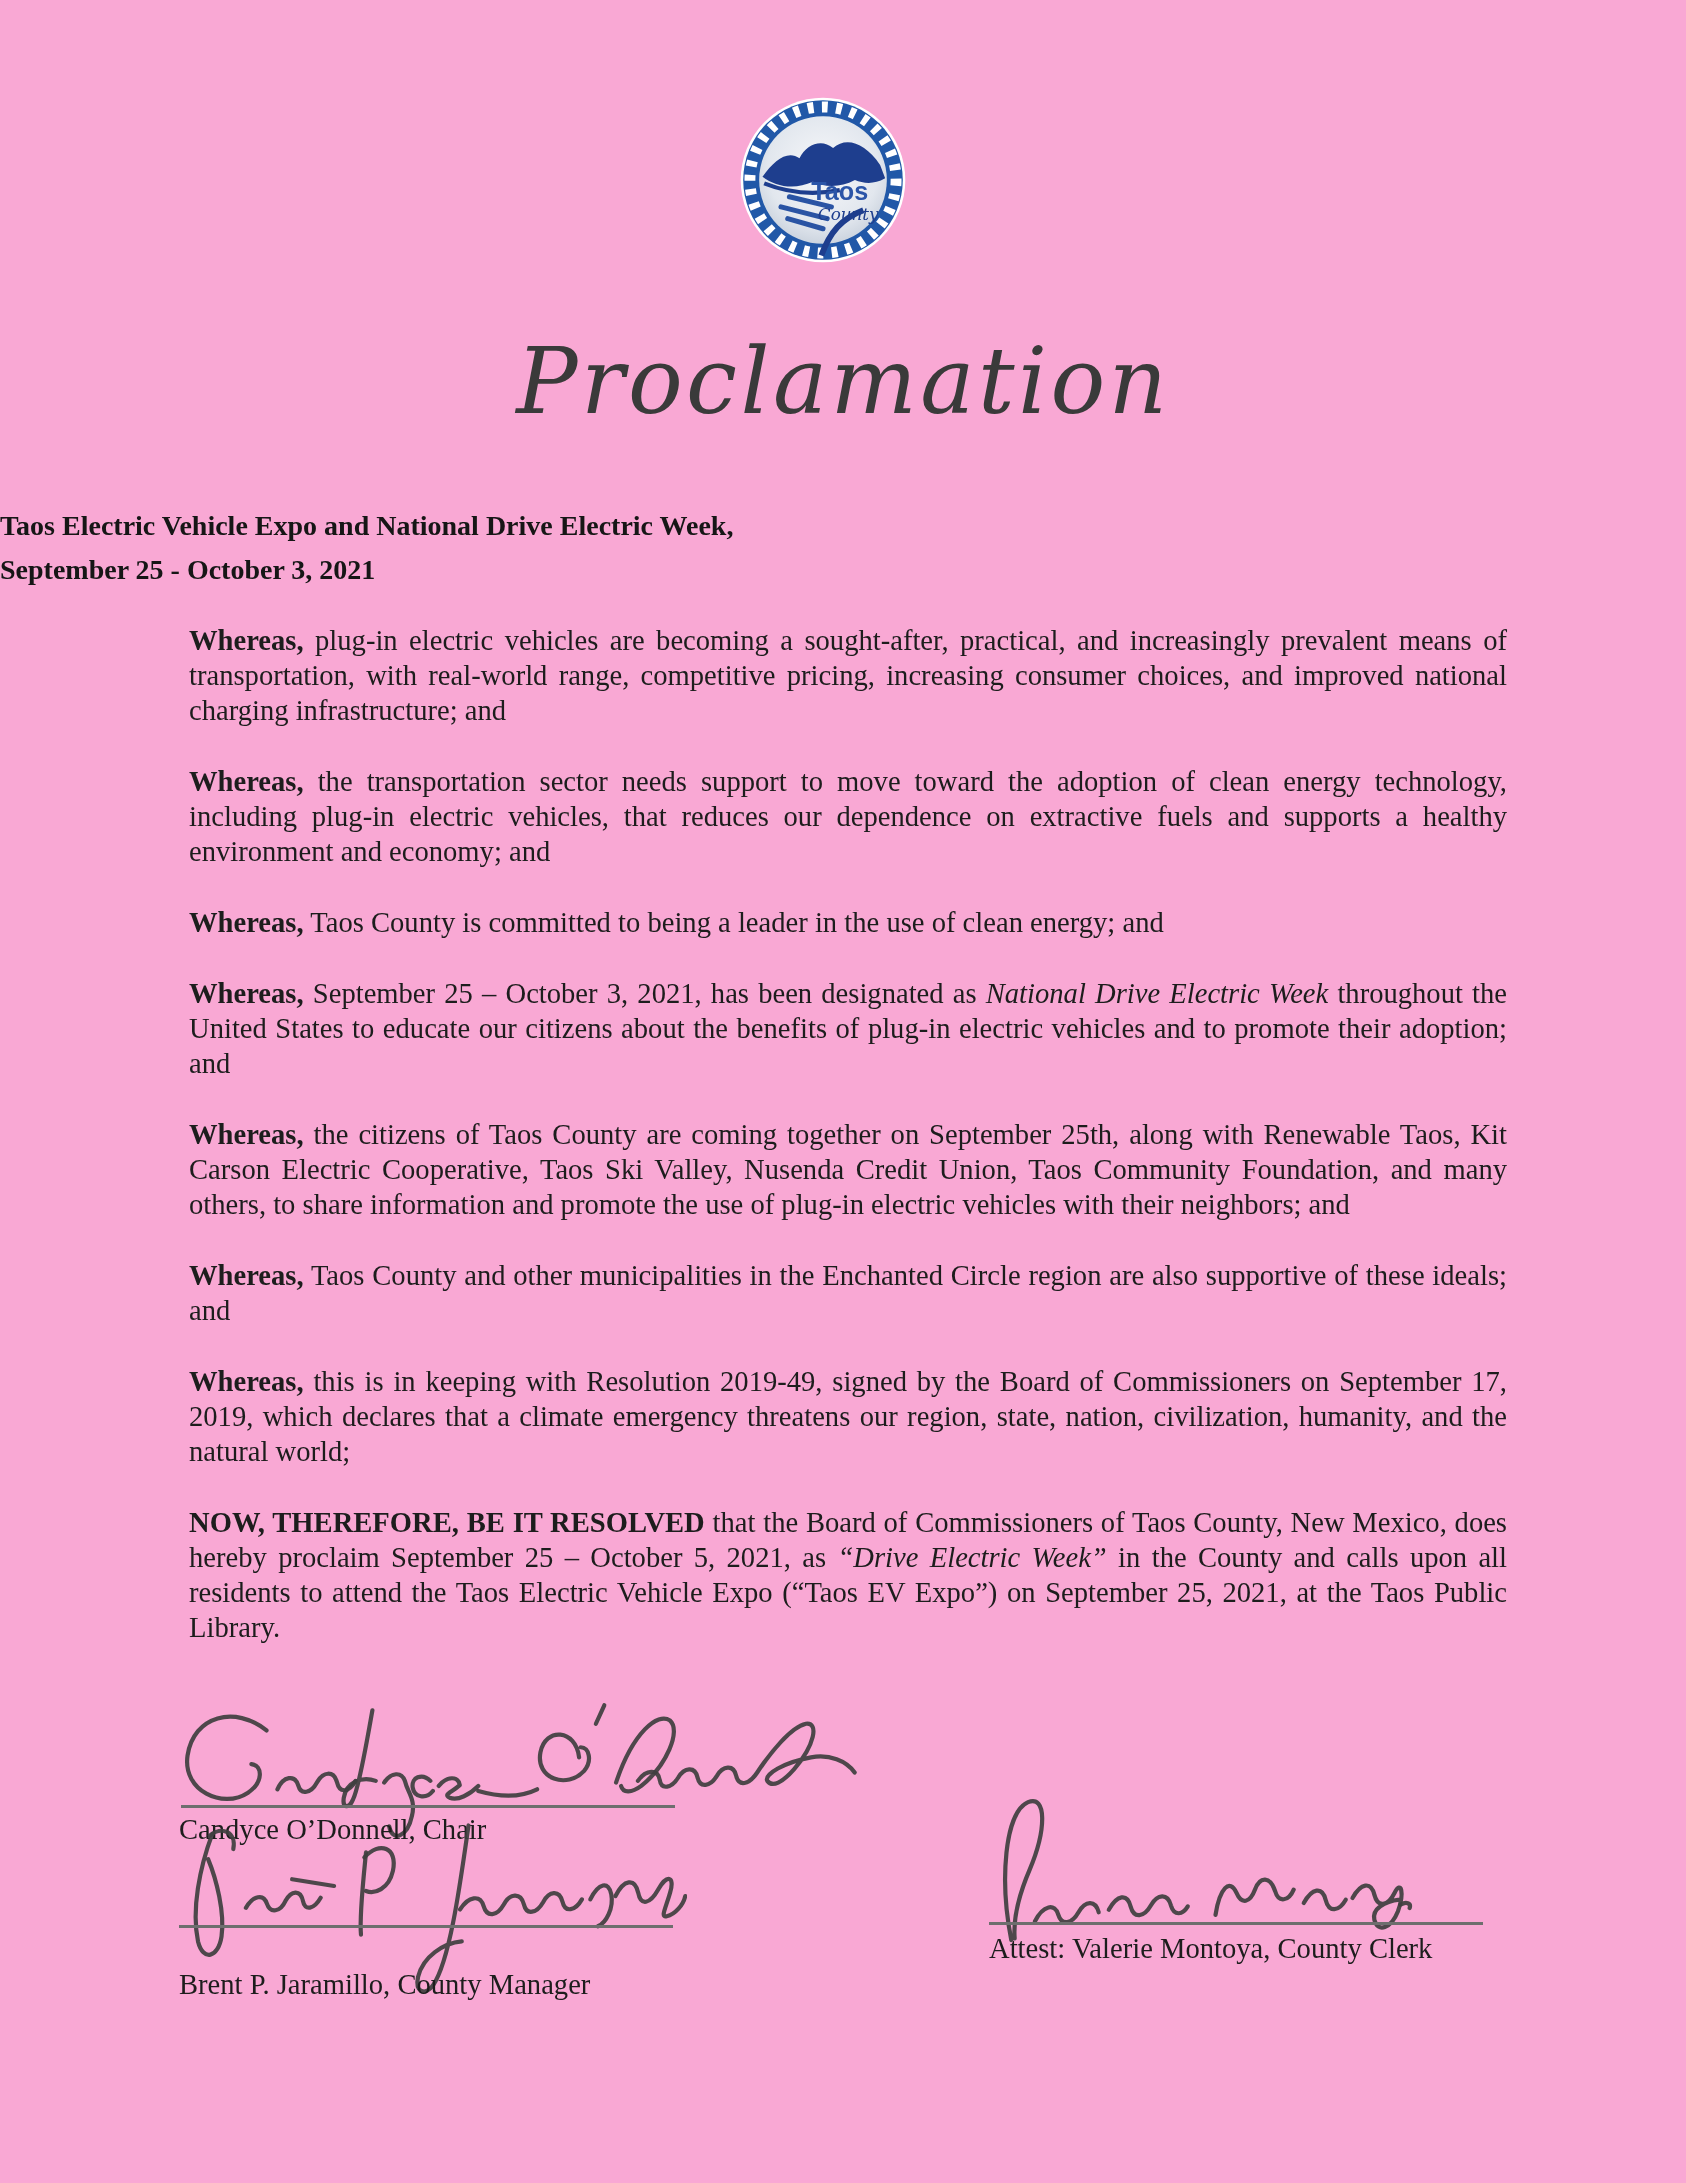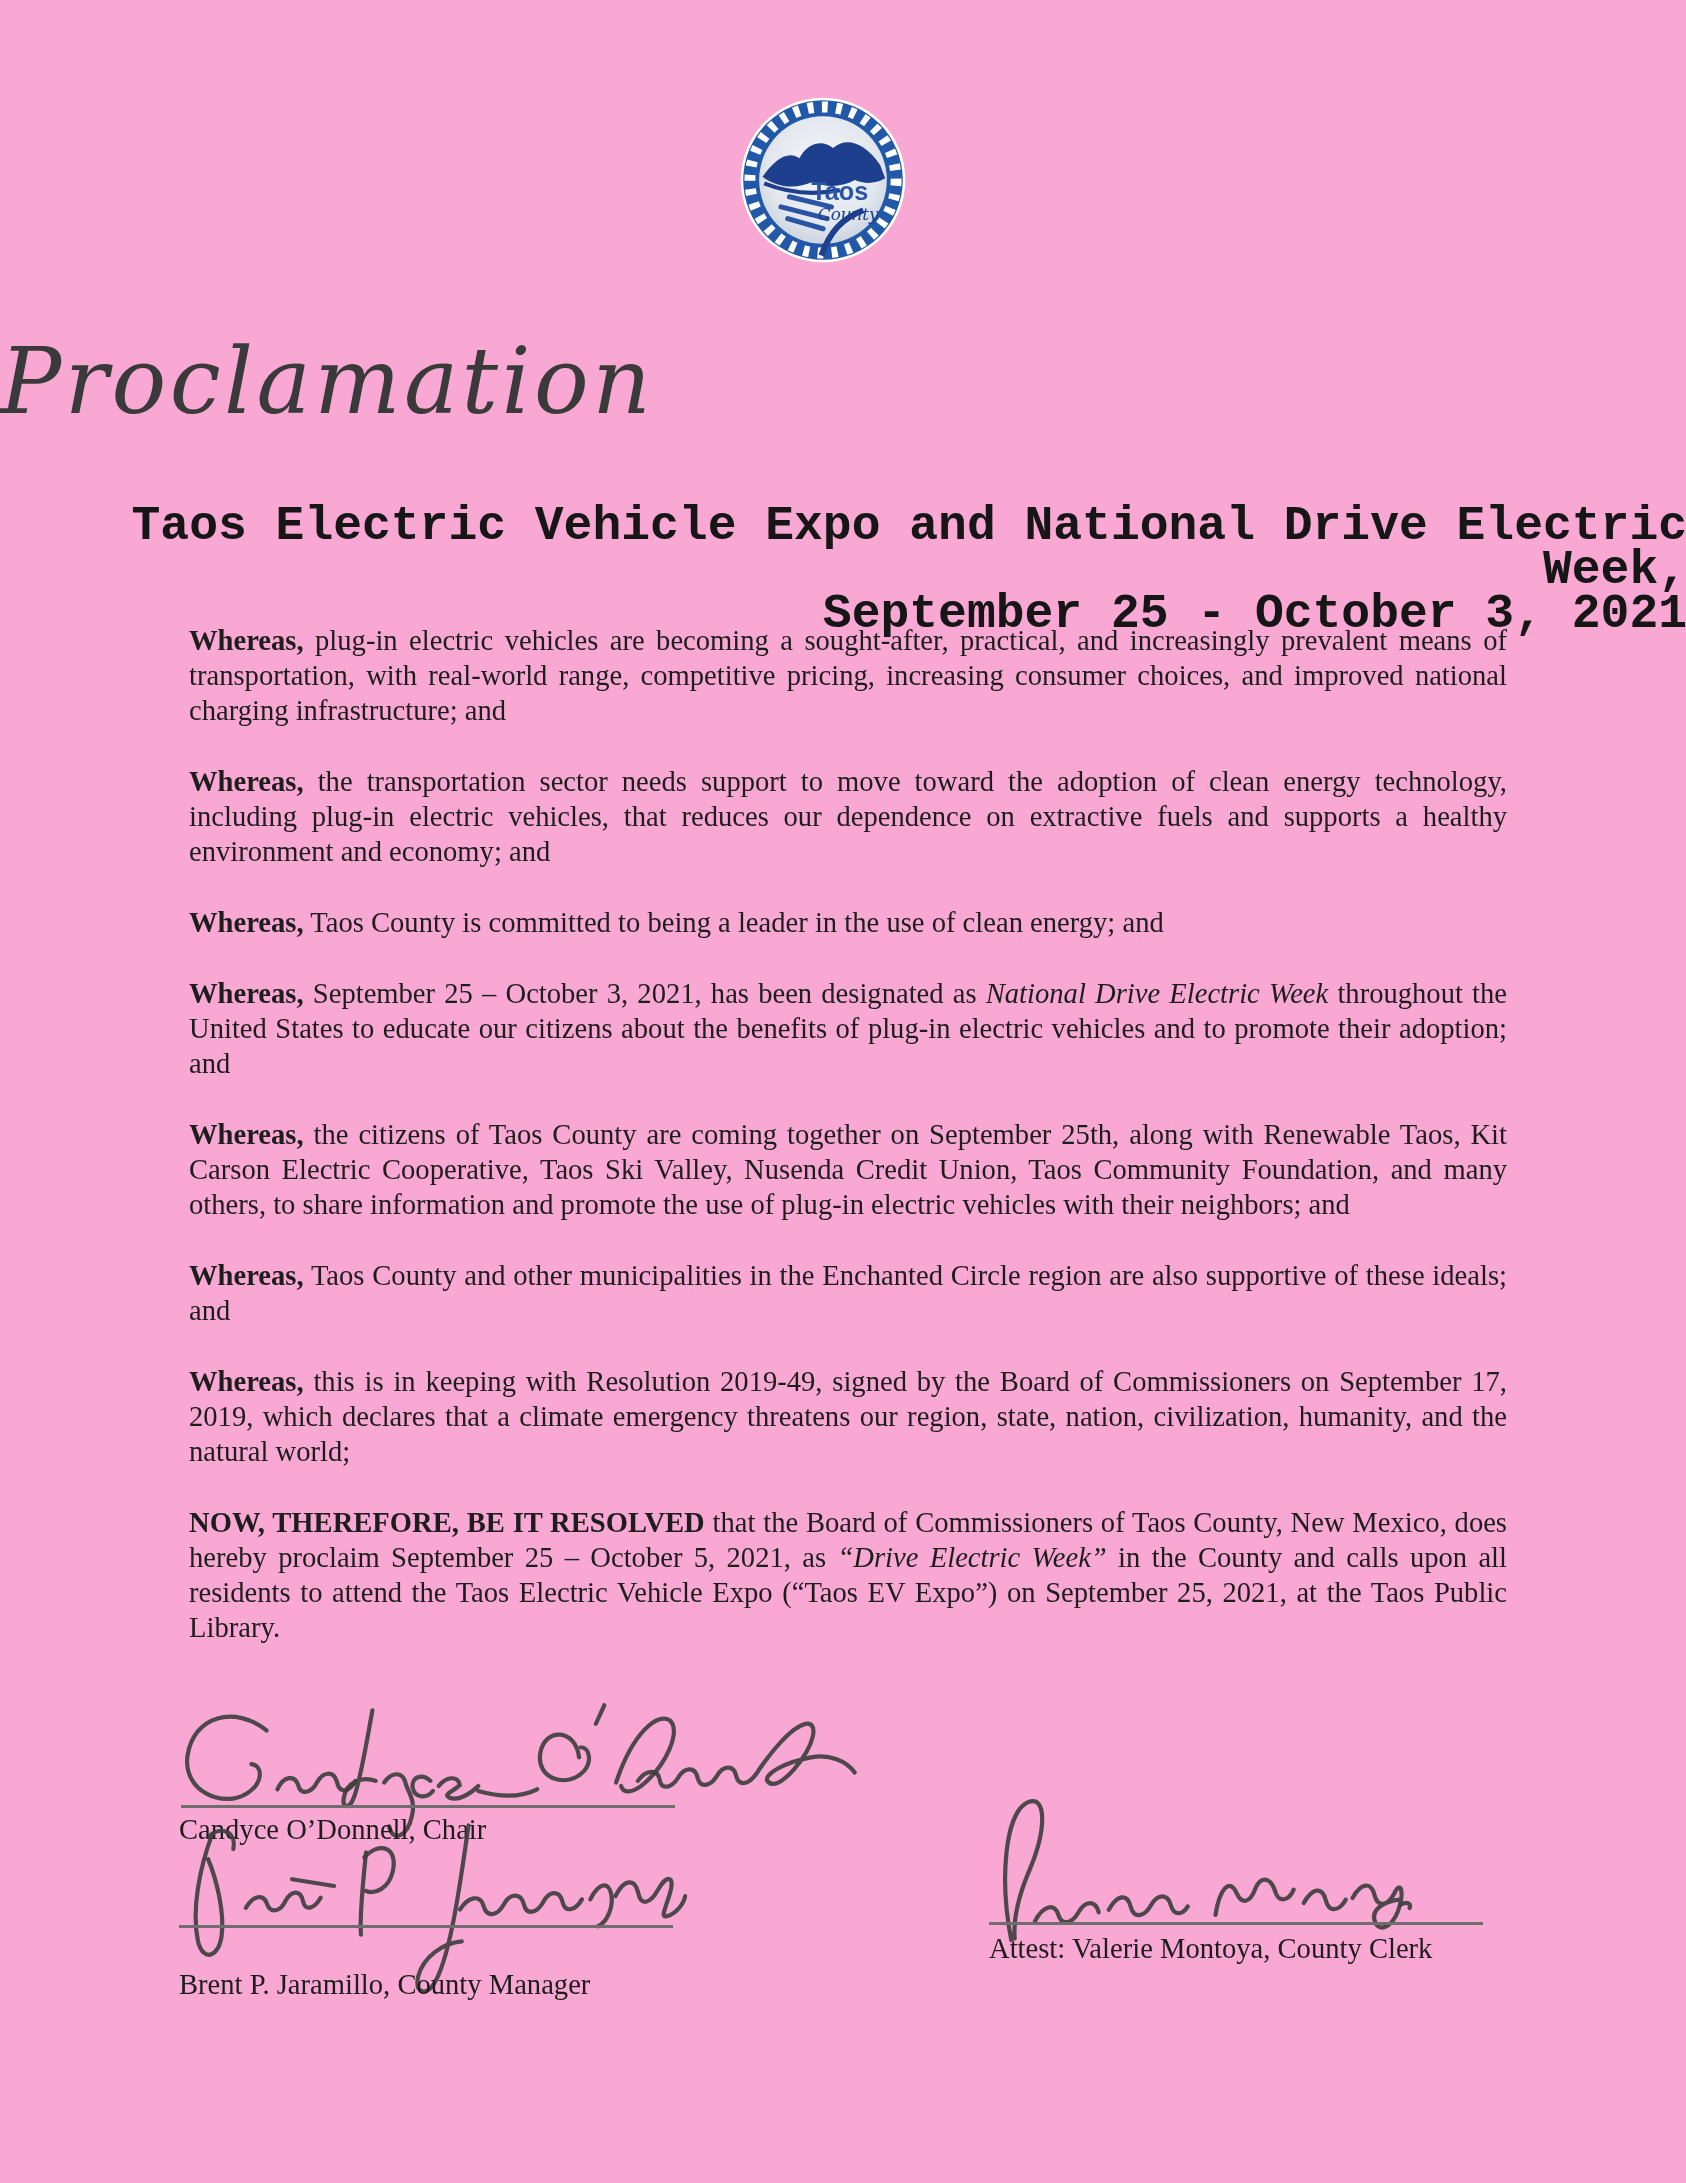--- a/index.html
+++ b/index.html
@@ -9,35 +9,35 @@
     background:#f9a8d4;
     font-family:"Liberation Serif",serif;
     color:#1e1e1e;
     overflow:hidden;
   }
   
   .seal{position:absolute;left:739px;top:96px;width:168px;height:168px;}
   
   .script-title{
     position:absolute;top:329px;left:0;width:100%;
+    text-align:center;
     font-family:"DejaVu Serif",serif;
     font-style:italic;
     font-size:91px;
     letter-spacing:3.4px;
     color:#3a3a3a;
   }
   
   .doc-title{
     position:absolute;top:504px;left:0;width:100%;
-    text-align:right;
+    text-align:left;
     font-weight:bold;
-    font-size:48px;
+    font-size:28px;
     line-height:44px;
     color:#161616;
-    font-family:Liberation Mono, monospace;
   }
   
   .content{
     position:absolute;top:623px;left:177px;width:1330px;
     font-size:28.6px;line-height:35px;
     text-align:justify;
     color:#1d1d1d;
   }
   .content p{margin:0 0 36px 12px;}
   .content p:last-child{margin-bottom:0;}

